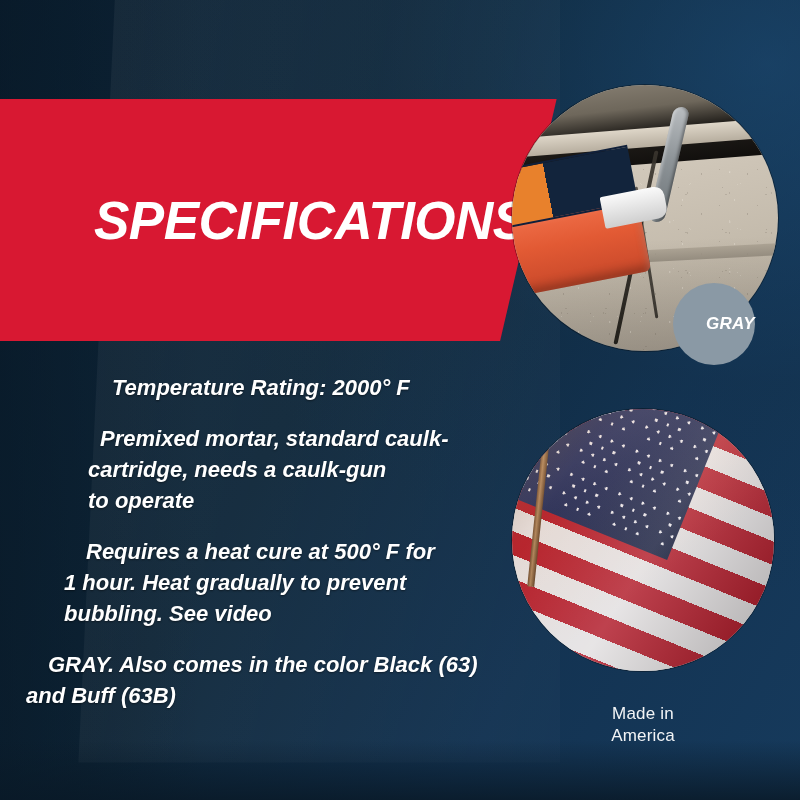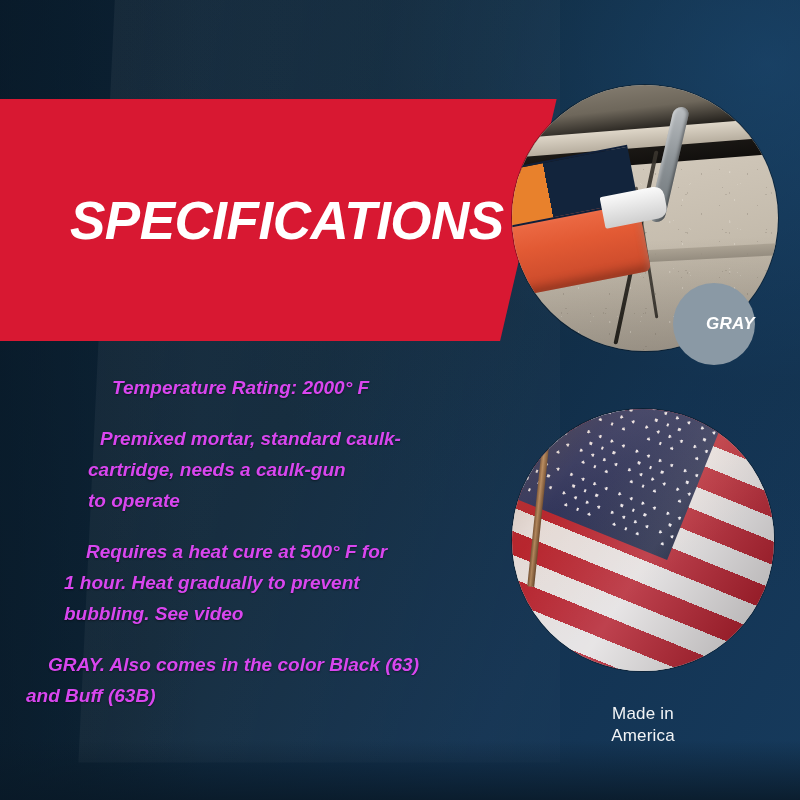--- a/index.html
+++ b/index.html
@@ -40,21 +40,21 @@
     position:absolute; left:0; top:0; width:200px; height:800px;
     background:linear-gradient(90deg, rgba(7,22,35,.55) 0%, rgba(7,22,35,0) 100%);
   }
 
   
   .red-banner {
     position:absolute;
     left:0; top:99px; width:560px; height:242px;
     background:#d81832;
     clip-path:polygon(0% 0%, 99.4% 0%, 89.3% 100%, 0% 100%);
-    display:flex; align-items:center;
+    display:flex; align-items:center;padding-left:24px;
   }
   .banner-title {
     color:#ffffff;
     font-size:53px;
     font-weight:bold;
     font-style:italic;
     letter-spacing:-0.5px;
     white-space:nowrap;
     margin-left:70px;
     line-height:1;
@@ -233,22 +233,22 @@
     font-style:italic;
     letter-spacing:.3px;
   }
 
   
   .spec-list {
     position:absolute;
     left:0; top:372px; width:520px;
   }
   .spec-item {
-    color:#d946ef;
-    font-size:19px;
+    color:#ffffff;
+    font-size:22px;
     font-weight:bold;
     font-style:italic;
     line-height:31px;
     text-shadow:0 1px 2px rgba(0,0,0,.45);
   }
   .spec-item + .spec-item { margin-top:20px; }
   .s1 { padding-left:112px; }
   .s2 { padding-left:112px;  text-indent:-12px; }
   .s3 { padding-left:92px;  text-indent:-6px; }
   .s4 { padding-left:50px;  text-indent:-2px; }

